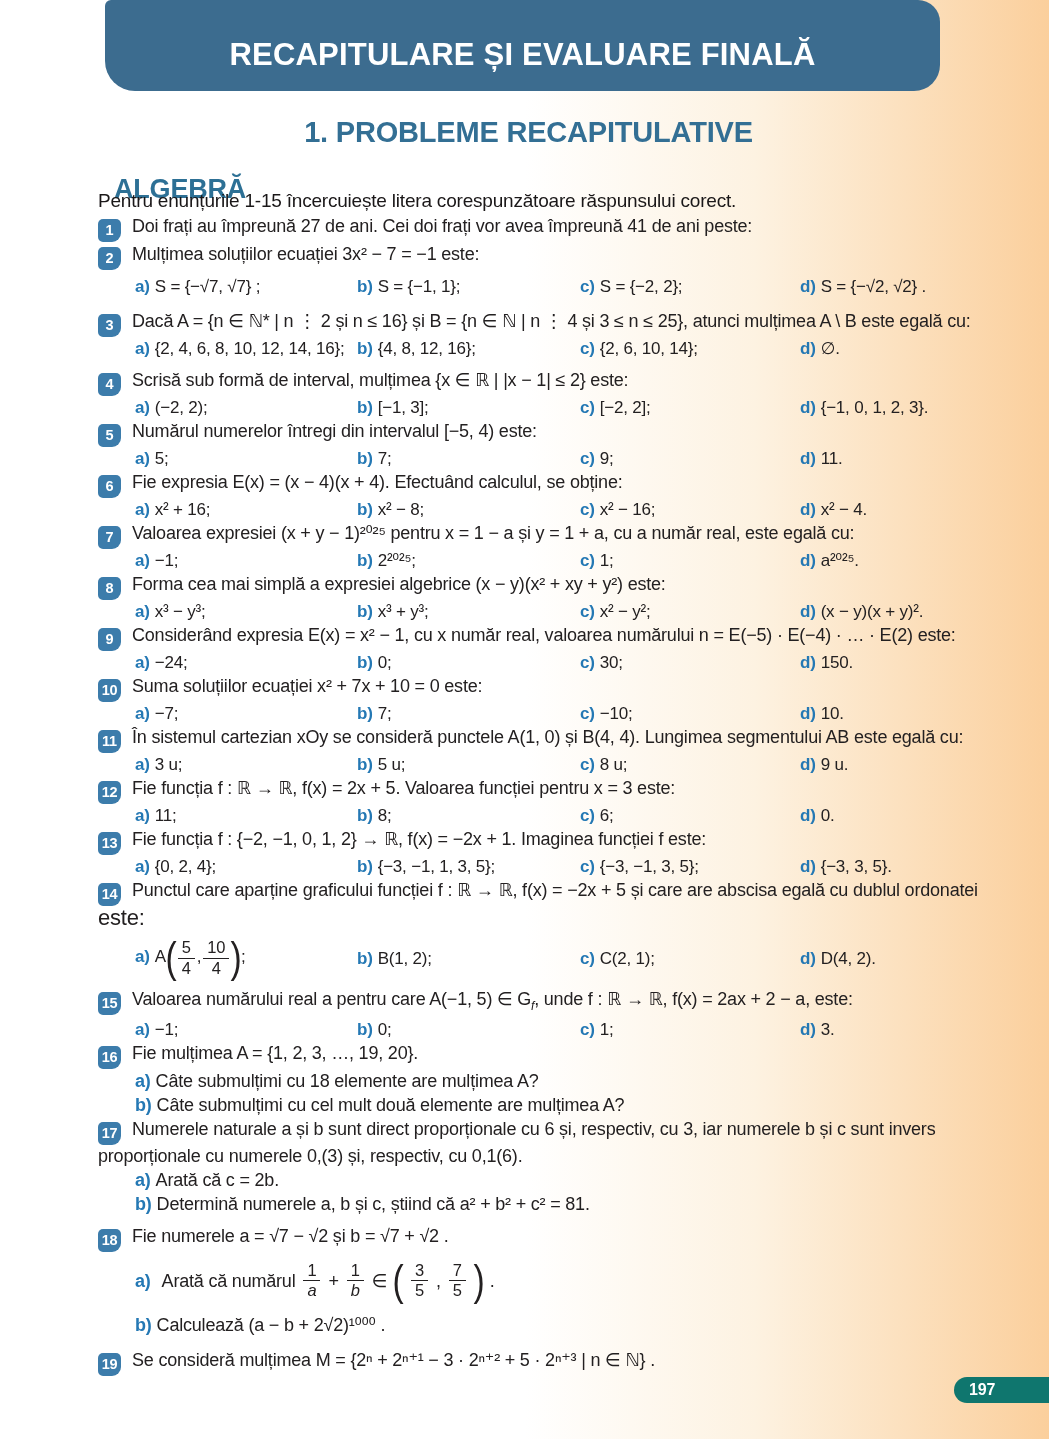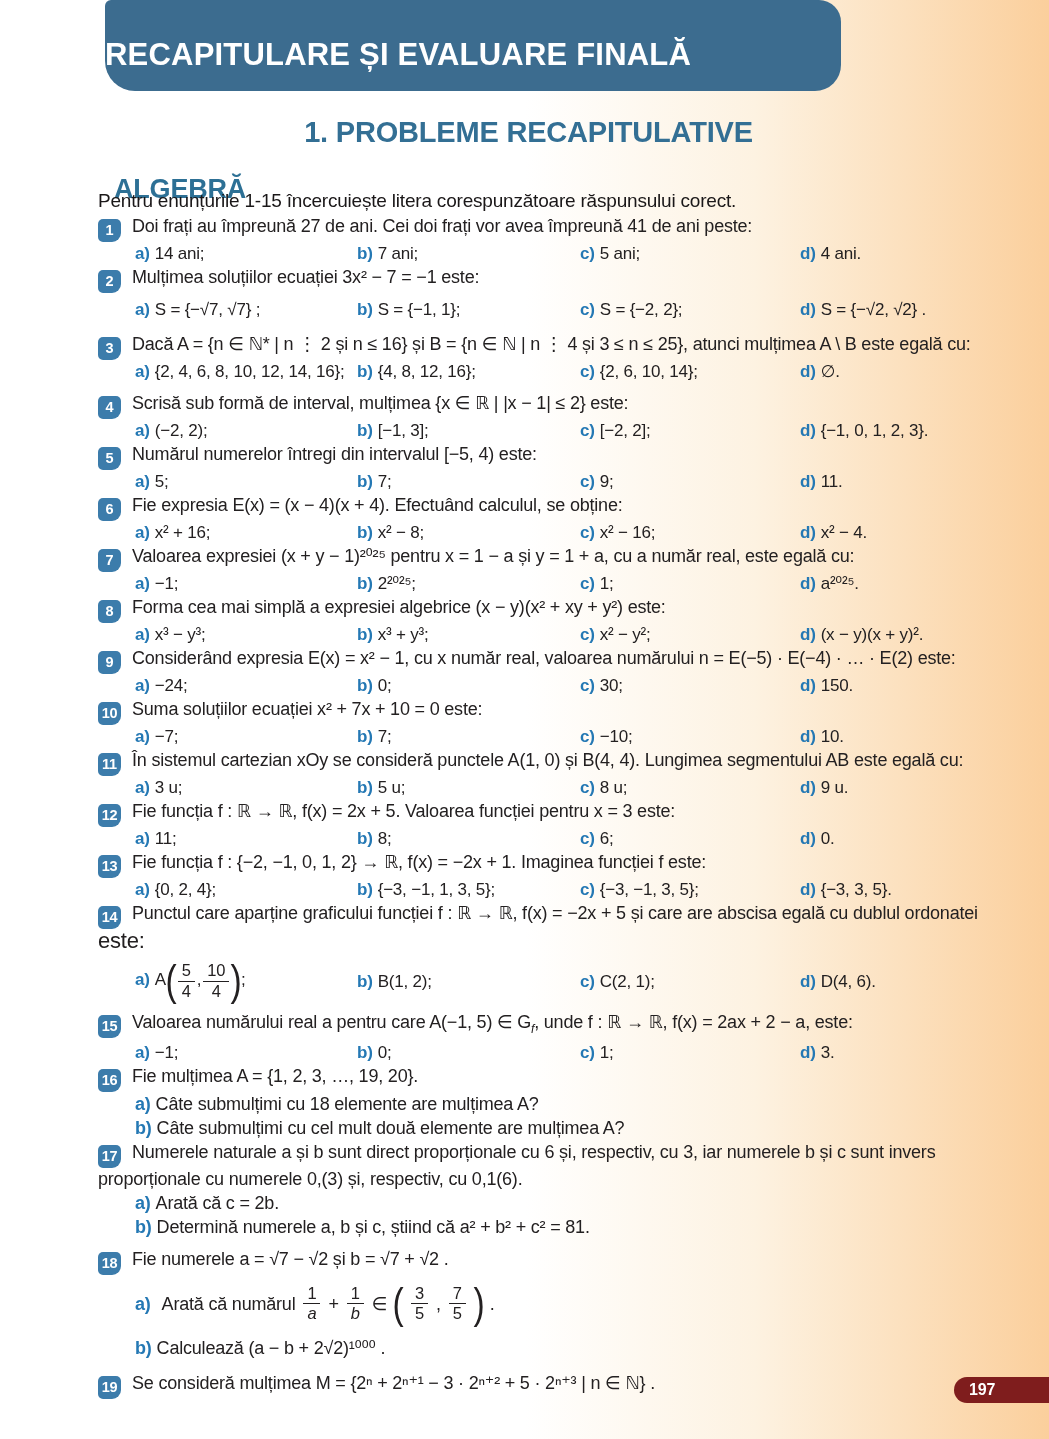--- a/index.html
+++ b/index.html
@@ -3,23 +3,23 @@
 <meta charset="utf-8">
 <style>
   html,body{margin:0;padding:0;}
   body{
     width:1049px;height:1439px;position:relative;overflow:hidden;
     background:linear-gradient(90deg,#ffffff 0%,#ffffff 50%,#fdf2e1 72%,#fbcf9c 100%);
     font-family:"Liberation Sans","DejaVu Sans",sans-serif;
     color:#232021;letter-spacing:-0.2px;
   }
   .banner{
-    position:absolute;left:105px;top:0;width:736px;height:91px;
+    position:absolute;left:105px;top:0;width:835px;height:91px;
     background:#3c6c8f;border-radius:6px 22px 26px 30px;
-    display:flex;align-items:center;justify-content:flex-start;padding-top:18px;box-sizing:border-box;
+    display:flex;align-items:center;justify-content:center;padding-top:18px;box-sizing:border-box;
   }
   .banner .btxt{color:#ffffff;font-weight:bold;font-size:31px;letter-spacing:0.2px;}
   .section-title{
     position:absolute;top:112px;left:0;width:1049px;text-align:center;
     font-size:29px;font-weight:bold;color:#336f94;margin:4px;
   }
   .subject{
     position:absolute;top:158px;left:98px;font-size:27px;font-weight:bold;color:#2d7095;margin:16px;text-align:center;
   }
   .instr{
@@ -55,44 +55,38 @@
     display:inline-block;font-size:42px;font-weight:300;line-height:0;
     vertical-align:middle;transform:scaleX(0.8);margin:0 -2px;color:#232021;
   }
   .optsTall{min-height:58px;}
   .partfrac{display:flex;align-items:center;gap:6px;min-height:58px;}
   .pad-top4{padding-top:4px;}
   .pad-v6{padding:5px 0 7px 0;}
   .lh30{line-height:30px;}
   .pagenum{
     position:absolute;right:0;top:1377px;width:95px;height:26px;box-sizing:border-box;
-    background:#7f1d1d;border-radius:13px 0 0 13px;color:#ffffff;font-weight:bold;
+    background:#0f766e;border-radius:13px 0 0 13px;color:#ffffff;font-weight:bold;
     font-size:16px;line-height:26px;padding-left:15px;
   }
 </style>
 </head>
 <body>
 
 <div class="banner">
   <span class="btxt">RECAPITULARE ȘI EVALUARE FINALĂ</span>
 </div>
 <h1 class="section-title">1. PROBLEME RECAPITULATIVE</h1>
 <h2 class="subject">ALGEBRĂ</h2>
 <p class="instr">Pentru enunțurile 1-15 încercuiește litera corespunzătoare răspunsului corect.</p>
 
 <div class="content">
 
   <div class="prob">
     <div class="stmt"><span class="badge">1</span><span>Doi frați au împreună 27 de ani. Cei doi frați vor avea împreună 41 de ani peste:</span></div>
-    <div class="opts">
-      <span class="opt"><b class="ol">a)</b><span>14 ani;</span></span>
-      <span class="opt"><b class="ol">b)</b><span>7 ani;</span></span>
-      <span class="opt"><b class="ol">c)</b><span>5 ani;</span></span>
-      <span class="opt"><b class="ol">d)</b><span>4 ani.</span></span>
-    </div>
   </div>
 
   <div class="prob">
     <div class="stmt"><span class="badge">2</span><span>Mulțimea soluțiilor ecuației 3x² − 7 = −1 este:</span></div>
     <div class="opts pad-v6">
       <span class="opt"><b class="ol">a)</b><span>S = {−√7, √7} ;</span></span>
       <span class="opt"><b class="ol">b)</b><span>S = {−1, 1};</span></span>
       <span class="opt"><b class="ol">c)</b><span>S = {−2, 2};</span></span>
       <span class="opt"><b class="ol">d)</b><span>S = {−√2, √2} .</span></span>
     </div>
@@ -214,21 +208,21 @@
     <div class="opts optsTall">
       <span class="opt"><b class="ol">a)</b><span>A</span><span class="bigp">(</span><span class="frac">
             <span class="fn">5</span>
             <span class="fd">4</span>
           </span><span>,</span><span class="frac">
             <span class="fn">10</span>
             <span class="fd">4</span>
           </span><span class="bigp">)</span><span>;</span></span>
       <span class="opt"><b class="ol">b)</b><span>B(1, 2);</span></span>
       <span class="opt"><b class="ol">c)</b><span>C(2, 1);</span></span>
-      <span class="opt"><b class="ol">d)</b><span>D(4, 6).</span></span>
+      <span class="opt"><b class="ol">d)</b><span>D(4, 2).</span></span>
     </div>
   </div>
 
   <div class="prob">
     <div class="stmt"><span class="badge">15</span><span>Valoarea numărului real a pentru care A(−1, 5) ∈ G</span><sub class="gsub">f</sub><span>, unde f : ℝ → ℝ, f(x) = 2ax + 2 − a, este:</span></div>
     <div class="opts">
       <span class="opt"><b class="ol">a)</b><span>−1;</span></span>
       <span class="opt"><b class="ol">b)</b><span>0;</span></span>
       <span class="opt"><b class="ol">c)</b><span>1;</span></span>
       <span class="opt"><b class="ol">d)</b><span>3.</span></span>

